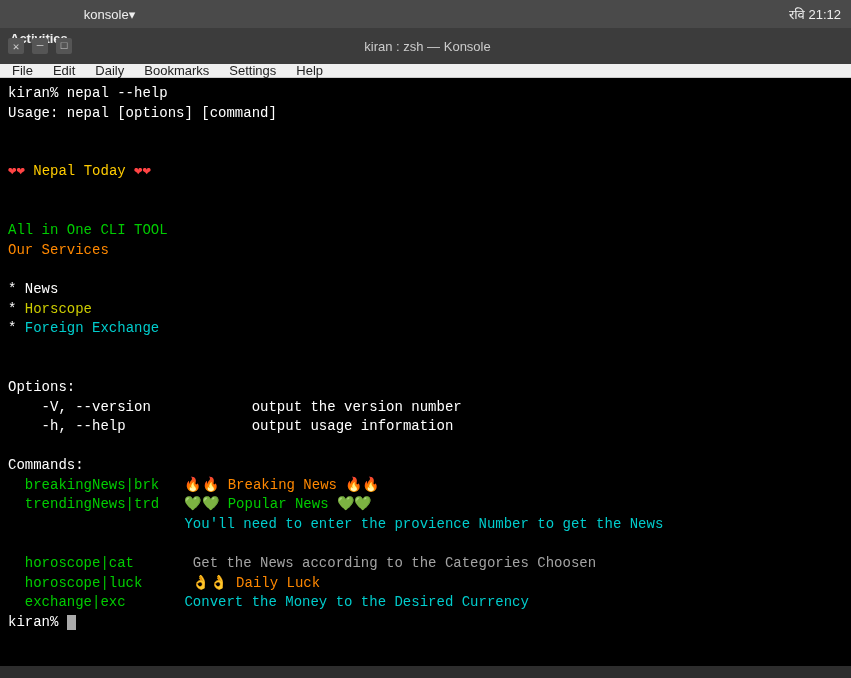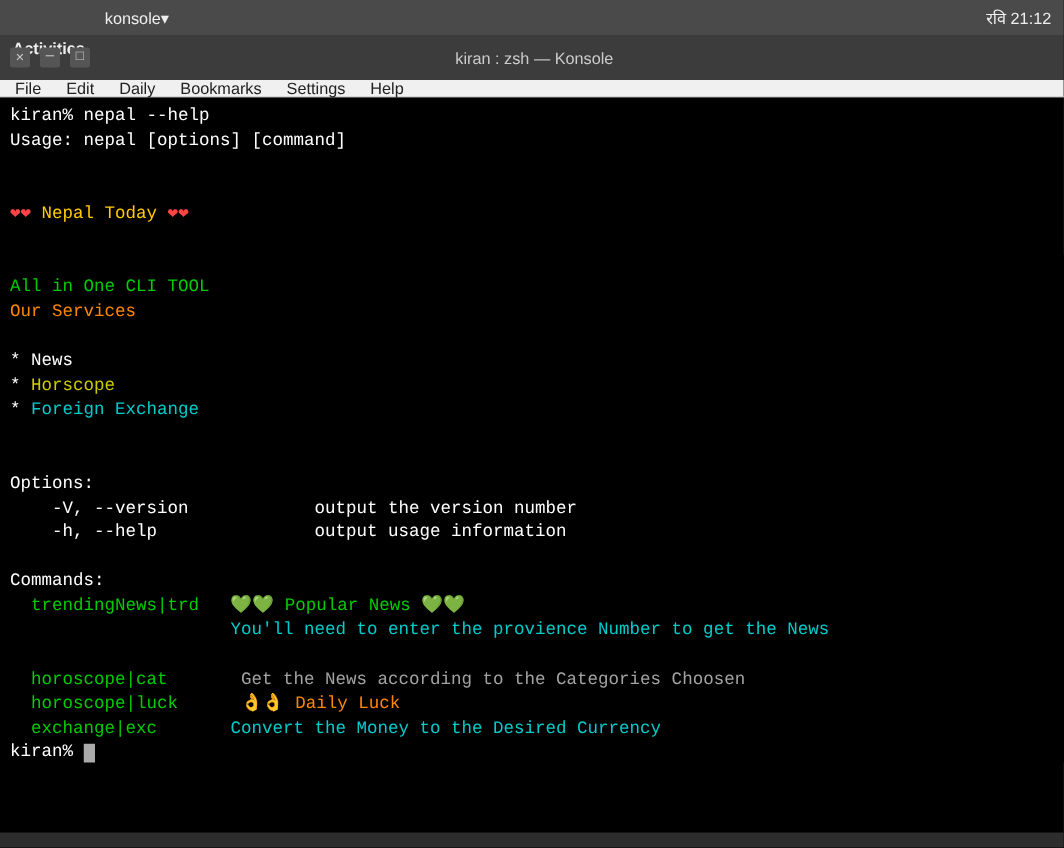--- a/index.html
+++ b/index.html
@@ -139,20 +139,21 @@
   <div class="line"><span style="color:#ffffff">* </span><span style="color:#ffffff">News</span></div>
   <div class="line"><span style="color:#ffffff">* </span><span style="color:#cccc00">Horscope</span></div>
   <div class="line"><span style="color:#ffffff">* </span><span style="color:#00cccc">Foreign Exchange</span></div>
   <div class="line">&nbsp;</div>
   <div class="line">&nbsp;</div>
   <div class="line"><span style="color:#ffffff">Options:</span></div>
   <div class="line"><span style="color:#ffffff">    -V, --version</span><span style="color:#ffffff">            </span><span style="color:#ffffff">output the version number</span></div>
   <div class="line"><span style="color:#ffffff">    -h, --help</span><span style="color:#ffffff">               </span><span style="color:#ffffff">output usage information</span></div>
   <div class="line">&nbsp;</div>
   <div class="line"><span style="color:#ffffff">Commands:</span></div>
+  <div class="line"><span style="color:#00cc00">  breakingNews|brk</span><span style="color:#ffffff">   </span><span>🔥🔥 </span><span style="color:#ff8800">Breaking News </span><span>🔥🔥</span></div>
   <div class="line"><span style="color:#00cc00">  trendingNews|trd</span><span style="color:#ffffff">   </span><span>💚💚 </span><span style="color:#00cc00">Popular News </span><span>💚💚</span></div>
   <div class="line"><span style="color:#ffffff">                     </span><span style="color:#00cccc">You'll need to enter the provience Number to get the News</span></div>
   <div class="line">&nbsp;</div>
   <div class="line"><span style="color:#00cc00">  horoscope|cat</span><span style="color:#ffffff">       </span><span style="color:#a3a3a3">Get the News according to the Categories Choosen</span></div>
   <div class="line"><span style="color:#00cc00">  horoscope|luck</span><span style="color:#ffffff">      </span><span>👌👌 </span><span style="color:#ff8800">Daily Luck</span></div>
   <div class="line"><span style="color:#00cc00">  exchange|exc</span><span style="color:#ffffff">       </span><span style="color:#00cccc">Convert the Money to the Desired Currency</span></div>
   <div class="line"><span style="color:#ffffff">kiran% </span><span class="cursor"></span></div>
 </div>
 
 </body></html>

